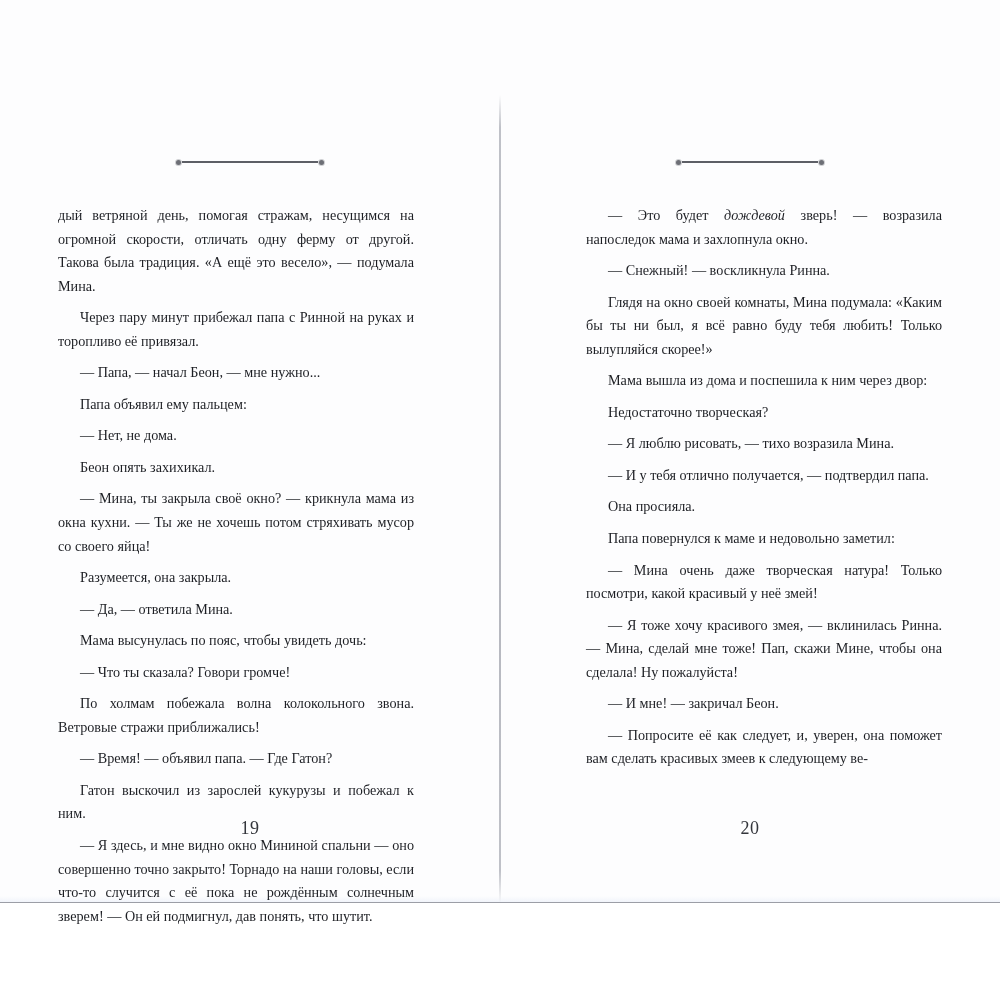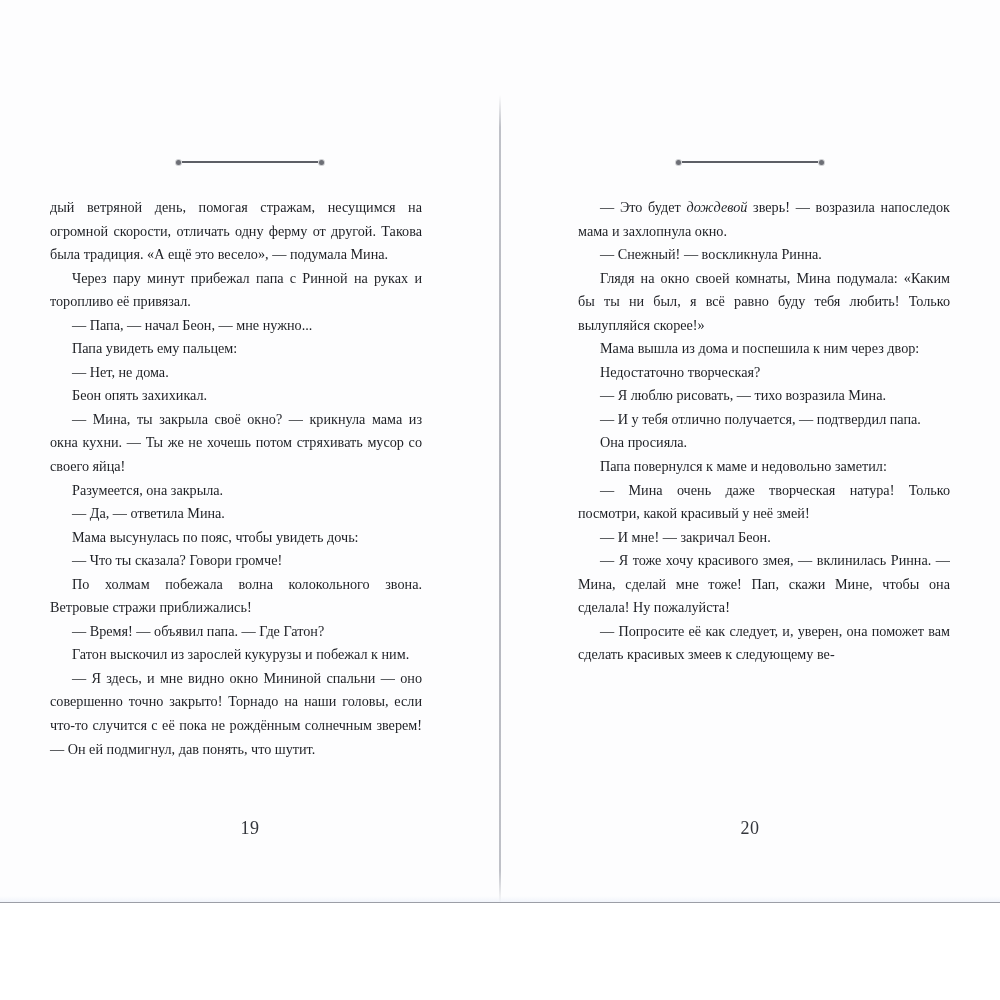--- a/index.html
+++ b/index.html
@@ -104,21 +104,21 @@
     text-align: justify;
     text-justify: inter-word;
     color: #1d1f24;
     font-size: 14.2px;
     line-height: 23.55px;
     -webkit-font-smoothing: antialiased;
   }
   #page-right .textblock { left: 78px; }
 
   .textblock p {
-    margin: 0;
+    margin: 8px;
     text-indent: 22px;
     hyphens: manual;
   }
   
   .textblock p.cont { text-indent: 0; }
   .textblock p:last-child { text-align: justify; }
 
   .em-italic { }
   .em-italic-underline { font-style: italic; text-underline-offset: 2px; }
 
@@ -149,21 +149,21 @@
   <div id="page-left" class="page">
     <div class="ornament">
       <span class="orn-dot"></span>
       <span class="orn-line"></span>
       <span class="orn-dot"></span>
     </div>
     <div class="textblock" id="left-textblock">
         <p class="cont">дый ветряной день, помогая стражам, несущимся на огромной скорости, отличать одну ферму от другой. Такова была традиция. «А ещё это весело», — подумала Мина.</p>
         <p>Через пару минут прибежал папа с Ринной на руках и торопливо её привязал.</p>
         <p>— Папа, — начал Беон, — мне нужно...</p>
-        <p>Папа увидеть ему пальцем:</p>
+        <p>Папа объявил ему пальцем:</p>
         <p>— Нет, не дома.</p>
         <p>Беон опять захихикал.</p>
         <p>— Мина, ты закрыла своё окно? — крикнула мама из окна кухни. — Ты же не хочешь потом стряхивать мусор со своего яйца!</p>
         <p>Разумеется, она закрыла.</p>
         <p>— Да, — ответила Мина.</p>
         <p>Мама высунулась по пояс, чтобы увидеть дочь:</p>
         <p>— Что ты сказала? Говори громче!</p>
         <p>По холмам побежала волна колокольного звона. Ветровые стражи приближались!</p>
         <p>— Время! — объявил папа. — Где Гатон?</p>
         <p>Гатон выскочил из зарослей кукурузы и побежал к ним.</p>
@@ -182,20 +182,20 @@
         <p>— <span class="em-italic">Это будет </span><span class="em-italic-underline">дождевой</span> зверь! — возразила напоследок мама и захлопнула окно.</p>
         <p>— Снежный! — воскликнула Ринна.</p>
         <p>Глядя на окно своей комнаты, Мина подумала: «Каким бы ты ни был, я всё равно буду тебя любить! Только вылупляйся скорее!»</p>
         <p>Мама вышла из дома и поспешила к ним через двор:</p>
         <p>Недостаточно творческая?</p>
         <p>— Я люблю рисовать, — тихо возразила Мина.</p>
         <p>— И у тебя отлично получается, — подтвердил папа.</p>
         <p>Она просияла.</p>
         <p>Папа повернулся к маме и недовольно заметил:</p>
         <p>— Мина очень даже творческая натура! Только посмотри, какой красивый у неё змей!</p>
+        <p>— Я тоже хочу красивого змея, — вклинилась Ринна. — Мина, сделай мне тоже! Пап, скажи Мине, чтобы она сделала! Ну пожалуйста!</p>
         <p>— И мне! — закричал Беон.</p>
-        <p>— Я тоже хочу красивого змея, — вклинилась Ринна. — Мина, сделай мне тоже! Пап, скажи Мине, чтобы она сделала! Ну пожалуйста!</p>
         <p>— Попросите её как следует, и, уверен, она поможет вам сделать красивых змеев к следующему ве-</p>
       </div>
     <div class="folio">20</div>
   </div>
 
 </div>
 
 </body></html>

